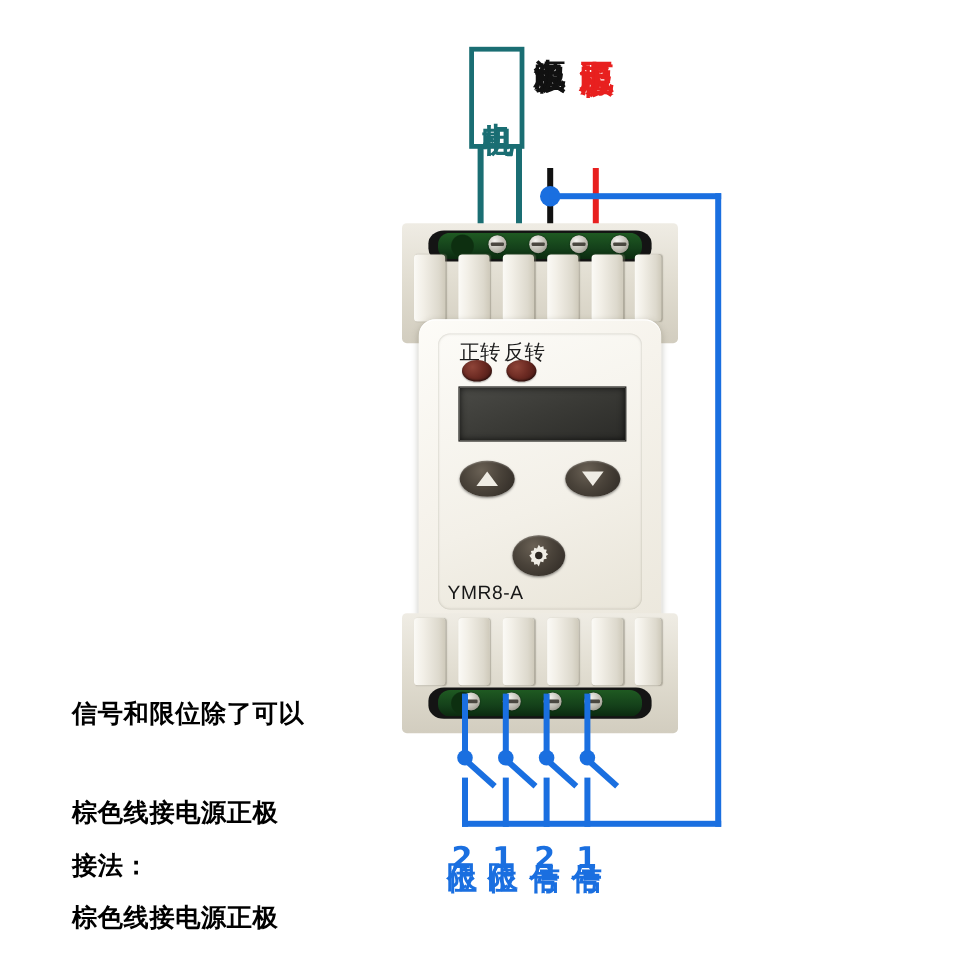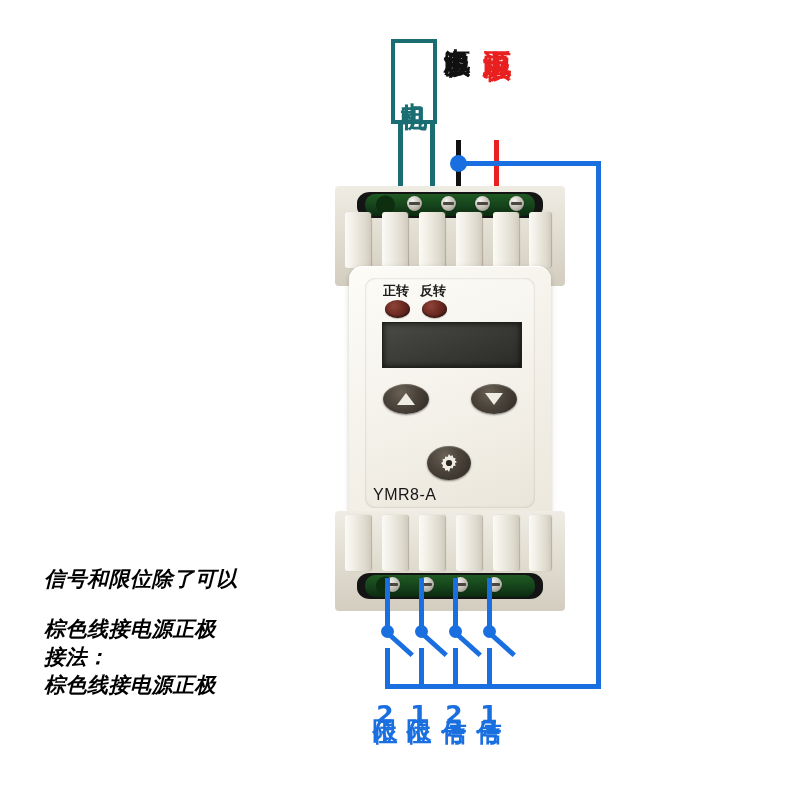--- a/index.html
+++ b/index.html
@@ -92,21 +92,21 @@
     box-shadow:0 2px 5px rgba(110,105,90,.35), inset 0 1px 0 #fff;
   }
   #panel-inset{
     position:absolute;left:16px;top:12px;width:170px;height:230px;
     background:linear-gradient(160deg,#fcfbf7,#f3f0e8 60%,#e9e5d9);
     border-radius:10px;
     box-shadow:inset 0 0 2px rgba(130,125,110,.5);
   }
 
   .led-label{
-    position:absolute;font-size:13px;font-weight:bold;color:#1b1b1b;
+    position:absolute;font-size:17px;font-weight:normal;color:#1b1b1b;
     letter-spacing:0px;white-space:nowrap;
   }
   .led{
     position:absolute;width:25px;height:18px;border-radius:50%;
     background:radial-gradient(circle at 35% 32%,#8e4438 0%,#6d2b23 45%,#401512 100%);
     box-shadow:inset 0 -1px 2px rgba(0,0,0,.6),0 1px 1px rgba(0,0,0,.25);
   }
   #lcd{
     position:absolute;left:17px;top:44px;width:138px;height:44px;
     background:linear-gradient(160deg,#4a4a46,#3a3a36 50%,#2b2b28);
@@ -133,21 +133,21 @@
     position:absolute;left:8px;top:208px;font-size:16px;color:#171717;
     font-family:"Liberation Sans",sans-serif;letter-spacing:.5px;
   }
 
   
   #notes{
     position:absolute;left:44px;top:566px;width:300px;
     color:#000;font-weight:bold;font-size:21px;line-height:1.33;
     letter-spacing:.5px;
   }
-  #notes .blk{margin:0;font-style:italic;}
+  #notes .blk{margin:16px;}
   #notes .gap{height:22px;}
 
   
   .bl-label{
     position:absolute;
     writing-mode:vertical-rl;text-orientation:upright;
     color:#1a6fe0;font-weight:bold;font-size:25px;line-height:1.06;
     white-space:nowrap;
   }
 </style>

